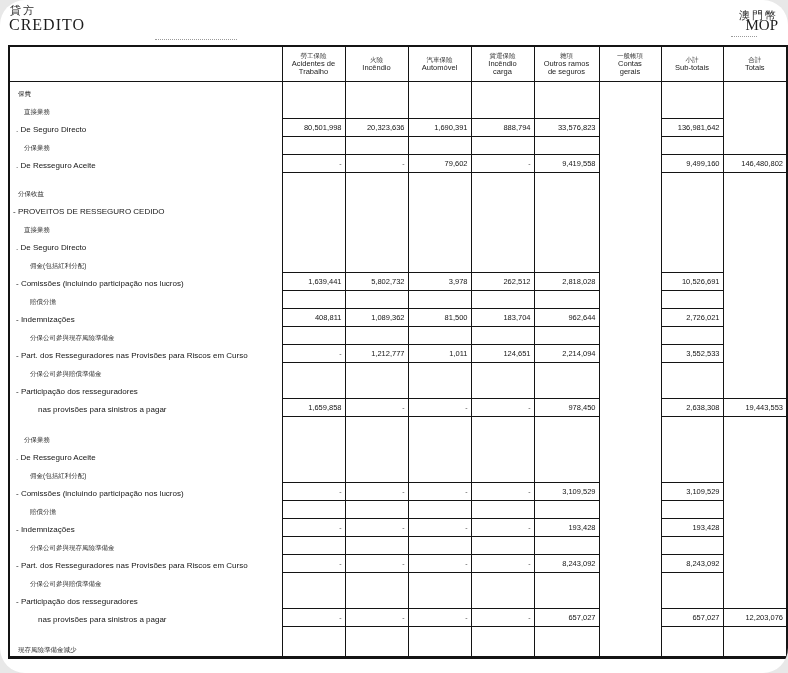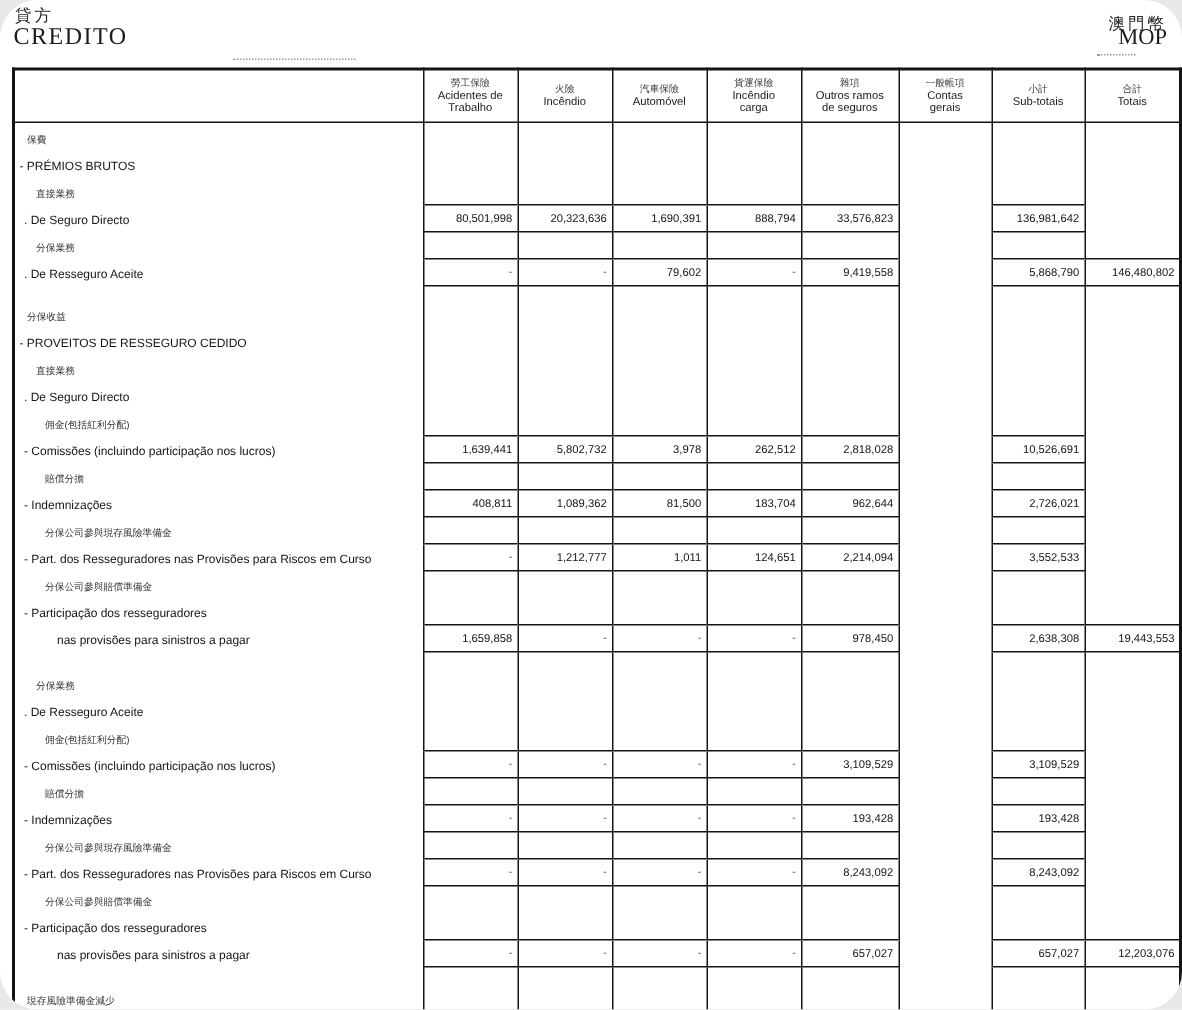--- a/index.html
+++ b/index.html
@@ -109,31 +109,20 @@
           <td class="c"></td>
           <td class="c"></td>
           <td class="c"></td>
           <td class="c"></td>
           <td class="c"></td>
           <td class="c"></td>
           <td class="c"></td>
           <td class="c"></td>
         </tr>
         <tr class="lr">
-          <td class="lab p0"><span class="ptt">- PRÉMIOS BRUTOS</span></td>
-          <td class="c"></td>
-          <td class="c"></td>
-          <td class="c"></td>
-          <td class="c"></td>
-          <td class="c"></td>
-          <td class="c"></td>
-          <td class="c"></td>
-          <td class="c"></td>
-        </tr>
-        <tr class="lr">
           <td class="lab z1"><span class="zht">直接業務</span></td>
           <td class="c"></td>
           <td class="c"></td>
           <td class="c"></td>
           <td class="c"></td>
           <td class="c"></td>
           <td class="c"></td>
           <td class="c"></td>
           <td class="c"></td>
         </tr>
@@ -160,21 +149,21 @@
           <td class="c"></td>
         </tr>
         <tr class="vr">
           <td class="lab p1"><span class="ptt">. De Resseguro Aceite</span></td>
           <td class="c box dash">-</td>
           <td class="c box dash">-</td>
           <td class="c box">79,602</td>
           <td class="c box dash">-</td>
           <td class="c box">9,419,558</td>
           <td class="c"></td>
-          <td class="c box">5,868,790</td>
+          <td class="c box">9,499,160</td>
           <td class="c box">146,480,802</td>
         </tr>
         <tr class="s s10">
           <td class="lab s10"></td>
           <td class="c"></td>
           <td class="c"></td>
           <td class="c"></td>
           <td class="c"></td>
           <td class="c"></td>
           <td class="c"></td>

